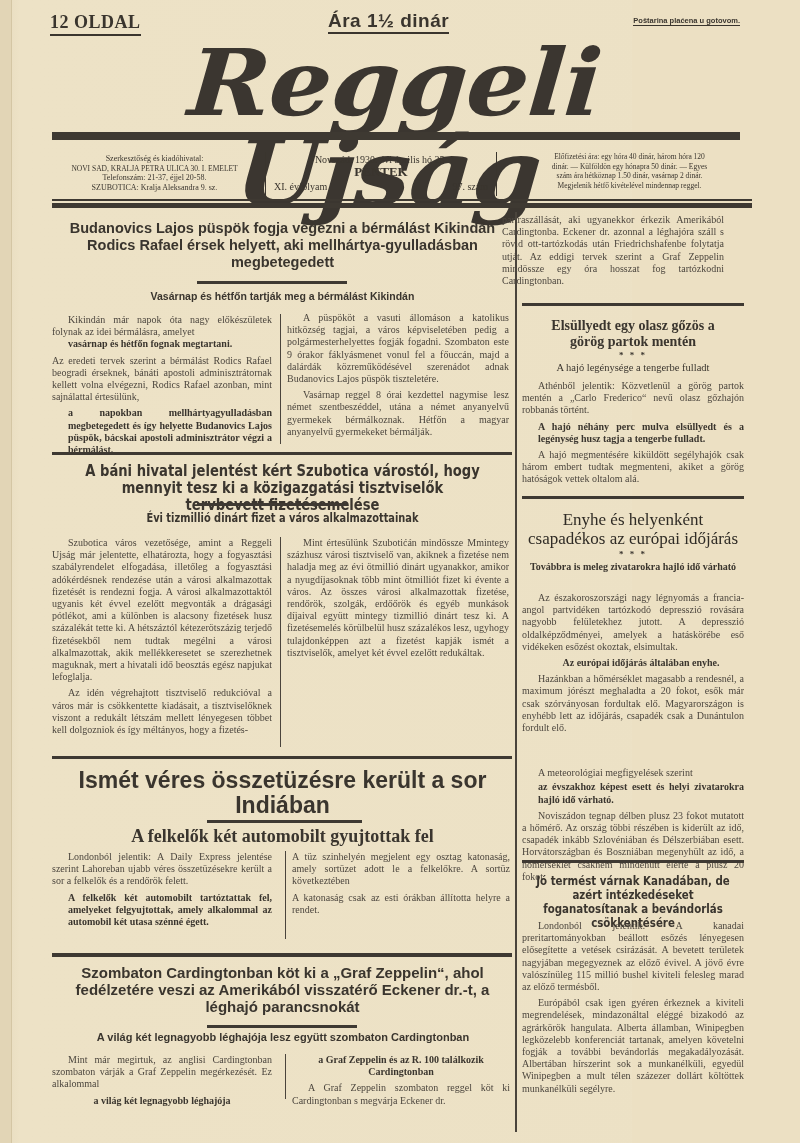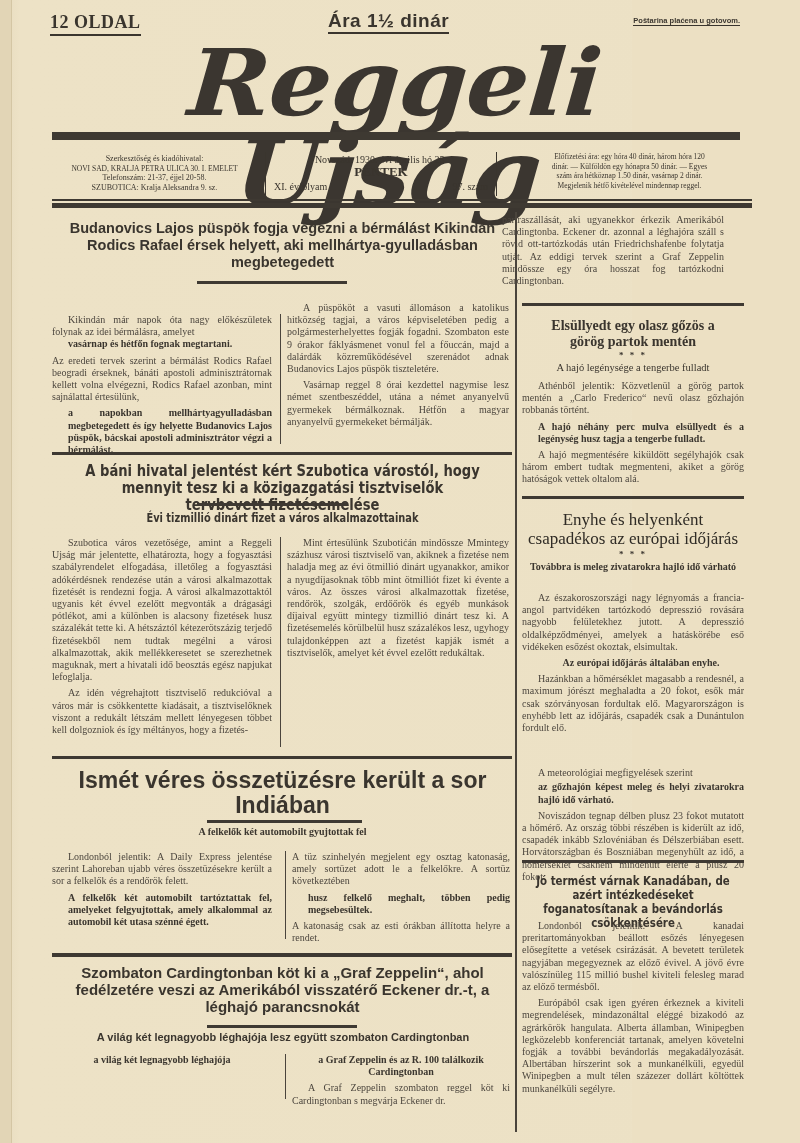--- a/index.html
+++ b/index.html
@@ -84,29 +84,30 @@
       <div>Megjelenik hétfő kivételével mindennap reggel.</div>
     </div>
   </div>
   <div class="rule" style="left:52px; top:199px; width:700px; height:2px;"></div>
   <div class="rule" style="left:52px; top:203px; width:700px; height:5px;"></div>
 
   <div class="vrule" style="left:515px; top:212px; height:920px;"></div>
 
   <div class="head h-sans" style="left:55px; top:220px; width:455px; font-size:14.5px; line-height:17px;">Budanovics Lajos püspök fogja végezni a bérmálást Kikindán Rodics Rafael érsek helyett, aki mellhártya-gyulladásban megbetegedett</div>
   <div class="short-rule" style="left:197px; top:281px; width:150px;"></div>
+  <div class="head h-sans" style="left:55px; top:290px; width:455px; font-size:10.5px;">Vasárnap és hétfőn tartják meg a bérmálást Kikindán</div>
 
   <div class="txt" style="left:52px; top:314px; width:220px;">
     <p style="margin-bottom:0;">Kikindán már napok óta nagy előkészületek folynak az idei bérmálásra, amelyet</p>
     <p class="b">vasárnap és hétfőn fognak megtartani.</p>
     <p class="ni">Az eredeti tervek szerint a bérmálást Rodics Rafael beogradi érseknek, bánáti apostoli adminisztrátornak kellett volna elvégezni, Rodics Rafael azonban, mint sajnálattal értesülünk,</p>
     <p class="b">a napokban mellhártyagyulladásban megbetegedett és így helyette Budanovics Lajos püspök, bácskai apostoli adminisztrátor végzi a bérmálást.</p>
   </div>
   <div class="vrule" style="left:280px; top:314px; height:130px; width:1px;"></div>
-  <div class="txt" style="left:287px; top:302px; width:222px;">
+  <div class="txt" style="left:287px; top:312px; width:222px;">
     <p>A püspököt a vasuti állomáson a katolikus hitközség tagjai, a város képviseletében pedig a polgármesterhelyettes fogják fogadni. Szombaton este 9 órakor fáklyásmenet vonul fel a főuccán, majd a dalárdák közreműködésével szerenádot adnak Budanovics Lajos püspök tiszteletére.</p>
     <p>Vasárnap reggel 8 órai kezdettel nagymise lesz német szentbeszéddel, utána a német anyanyelvű gyermekek bérmálkoznak. Hétfőn a magyar anyanyelvű gyermekeket bérmálják.</p>
   </div>
   <div class="rule" style="left:52px; top:452px; width:460px; height:3px;"></div>
 
   <div class="head h-cond" style="left:40px; top:462px; width:485px; font-size:16px; line-height:17px;">A báni hivatal jelentést kért Szubotica várostól, hogy mennyit tesz ki a közigazgatási tisztviselők tervbevett fizetésemelése</div>
   <div class="short-rule" style="left:197px; top:503px; width:150px;"></div>
   <div class="head h-cond" style="left:55px; top:511px; width:455px; font-size:12px;">Évi tizmillió dinárt fizet a város alkalmazottainak</div>
 
   <div class="txt" style="left:52px; top:537px; width:220px;">
@@ -114,39 +115,39 @@
     <p>Az idén végrehajtott tisztviselő redukcióval a város már is csökkentette kiadásait, a tisztviselőknek viszont a redukált létszám mellett lényegesen többet kell dolgozniok és így méltányos, hogy a fizetés-</p>
   </div>
   <div class="vrule" style="left:280px; top:537px; height:210px; width:1px;"></div>
   <div class="txt" style="left:287px; top:537px; width:222px;">
     <p>Mint értesülünk Szubotićán mindössze Mmintegy százhusz városi tisztviselő van, akiknek a fizetése nem haladja meg az évi ötmillió dinárt ugyanakkor, amikor a nyugdíjasoknak több mint ötmilliót fizet ki évente a város. Az összes városi alkalmazottak fizetése, rendőrök, szolgák, erdőőrök és egyéb munkások díjaival együtt mintegy tizmillió dinárt tesz ki. A fizetésemelés körülbelül husz százalékos lesz, ugyhogy tulajdonképpen azt a fizetést kapják ismét a tisztviselők, amelyet két évvel ezelőtt redukáltak.</p>
   </div>
   <div class="rule" style="left:52px; top:756px; width:460px; height:3px;"></div>
 
   <div class="head h-sans" style="left:70px; top:768px; width:425px; font-size:23px; line-height:25px; font-weight:900;">Ismét véres összetüzésre került a sor Indiában</div>
   <div class="short-rule" style="left:207px; top:820px; width:155px;"></div>
-  <div class="head h-serif" style="left:55px; top:826px; width:455px; font-size:10px;">A felkelők két automobilt gyujtottak fel</div>
+  <div class="head h-serif" style="left:55px; top:826px; width:455px; font-size:18px;">A felkelők két automobilt gyujtottak fel</div>
 
   <div class="txt" style="left:52px; top:851px; width:220px;">
     <p>Londonból jelentik: A Daily Express jelentése szerint Lahoreban ujabb véres összetüzésekre került a sor a felkelők és a rendőrök felett.</p>
     <p class="b">A felkelők két automobilt tartóztattak fel, amelyeket felgyujtottak, amely alkalommal az automobil két utasa szénné égett.</p>
   </div>
   <div class="vrule" style="left:285px; top:851px; height:88px; width:1px;"></div>
   <div class="txt" style="left:292px; top:851px; width:218px;">
     <p class="ni">A tüz szinhelyén megjelent egy osztag katonaság, amely sortüzet adott le a felkelőkre. A sortüz következtében</p>
-    <p class="b">husz felkelő meghalt, többen pedig megsebesültek.</p>
     <p class="ni">A katonaság csak az esti órákban állította helyre a rendet.</p>
   </div>
   <div class="rule" style="left:52px; top:953px; width:460px; height:4px;"></div>
 
   <div class="head h-sans" style="left:55px; top:964px; width:455px; font-size:15px; line-height:17px;">Szombaton Cardingtonban köt ki a „Graf Zeppelin“, ahol fedélzetére veszi az Amerikából visszatérő Eckener dr.-t, a léghajó parancsnokát</div>
   <div class="short-rule" style="left:207px; top:1025px; width:150px;"></div>
   <div class="head h-sans" style="left:52px; top:1031px; width:462px; font-size:11px;">A világ két legnagyobb léghajója lesz együtt szombaton Cardingtonban</div>
 
   <div class="txt" style="left:52px; top:1054px; width:220px;">
+    <p>Mint már megirtuk, az anglisi Cardingtonban szombaton várják a Graf Zeppelin megérkezését. Ez alkalommal</p>
     <p class="bc">a világ két legnagyobb léghajója</p>
   </div>
   <div class="vrule" style="left:285px; top:1054px; height:45px; width:1px;"></div>
   <div class="txt" style="left:292px; top:1054px; width:218px;">
     <p class="bc">a Graf Zeppelin és az R. 100 találkozik Cardingtonban</p>
     <p>A Graf Zeppelin szombaton reggel köt ki Cardingtonban s megvárja Eckener dr.</p>
   </div>
 
   <div class="txt" style="left:502px; top:214px; width:222px;">
     <p class="ni">partraszállását, aki ugyanekkor érkezik Amerikából Cardingtonba. Eckener dr. azonnal a léghajóra száll s rövid ott-tartózkodás után Friedrichshafenbe folytatja utját. Az eddigi tervek szerint a Graf Zeppelin mindössze egy óra hosszat fog tartózkodni Cardingtonban.</p>
@@ -164,21 +165,21 @@
   <div class="rule" style="left:522px; top:496px; width:222px; height:3px;"></div>
 
   <div class="head h-serif" style="left:522px; top:510px; width:222px; font-size:17px; line-height:19px; font-weight:normal; color:#2f2b25;">Enyhe és helyenként csapadékos az európai időjárás</div>
   <div class="head dots" style="left:522px; top:549px; width:222px;">* * *</div>
   <div class="head h-serif" style="left:525px; top:561px; width:216px; font-size:10px; line-height:12px;">Továbbra is meleg zivatarokra hajló idő várható</div>
   <div class="txt" style="left:522px; top:592px; width:222px;">
     <p>Az északoroszországi nagy légnyomás a francia-angol partvidéken tartózkodó depresszió rovására nagyobb felületekhez jutott. A depresszió oldalképződményei, amelyek a hatáskörébe eső vidékeken esőzést okoztak, elsimultak.</p>
     <p class="bc" style="padding-left:16px;">Az európai időjárás általában enyhe.</p>
     <p>Hazánkban a hőmérséklet magasabb a rendesnél, a maximum jórészt meghaladta a 20 fokot, esők már csak szórványosan fordultak elő. Magyarországon is enyhébb lett az időjárás, csapadék csak a Dunántulon fordult elő.</p>
     <p style="margin-bottom:2px;margin-top:33px;">A meteorológiai megfigyelések szerint</p>
-    <p class="b">az gőzhajón képest meleg és helyi zivatarokra hajló idő várható.</p>
+    <p class="b">az évszakhoz képest esett és helyi zivatarokra hajló idő várható.</p>
     <p>Noviszádon tegnap délben plusz 23 fokot mutatott a hőmérő. Az ország többi részében is kiderült az idő, csapadék inkább Szlovéniában és Délszerbiában esett. Horvátországban és Boszniában megenyhült az idő, a hőmérséklet csaknem mindenütt elérte a plusz 20 fokot.</p>
   </div>
   <div class="rule" style="left:522px; top:860px; width:222px; height:3px;"></div>
 
   <div class="head h-cond" style="left:512px; top:874px; width:242px; font-size:12.5px; line-height:14px;">Jó termést várnak Kanadában, de azért intézkedéseket foganatosítanak a bevándorlás csökkentésére</div>
   <div class="txt" style="left:522px; top:920px; width:222px;">
     <p>Londonból jelentik: A kanadai preritartományokban beállott esőzés lényegesen elősegítette a vetések csirázását. A bevetett területek nagyjában megegyeznek az előző évivel. A jövő évre valószínüleg 115 millió bushel kiviteli felesleg marad az előző termésből.</p>
     <p>Európából csak igen gyéren érkeznek a kiviteli megrendelések, mindazonáltal eléggé bizakodó az agrárkörök hangulata. Alberta államban, Winipegben legközelebb konferenciát tartanak, amelyen követelni fogják a további bevándorlás megakadályozását. Albertában hírszerint sok a munkanélküli, egyedül Winipegben a mult télen százezer dollárt költöttek munkanélküli segélyre.</p>
   </div>
 </div>

